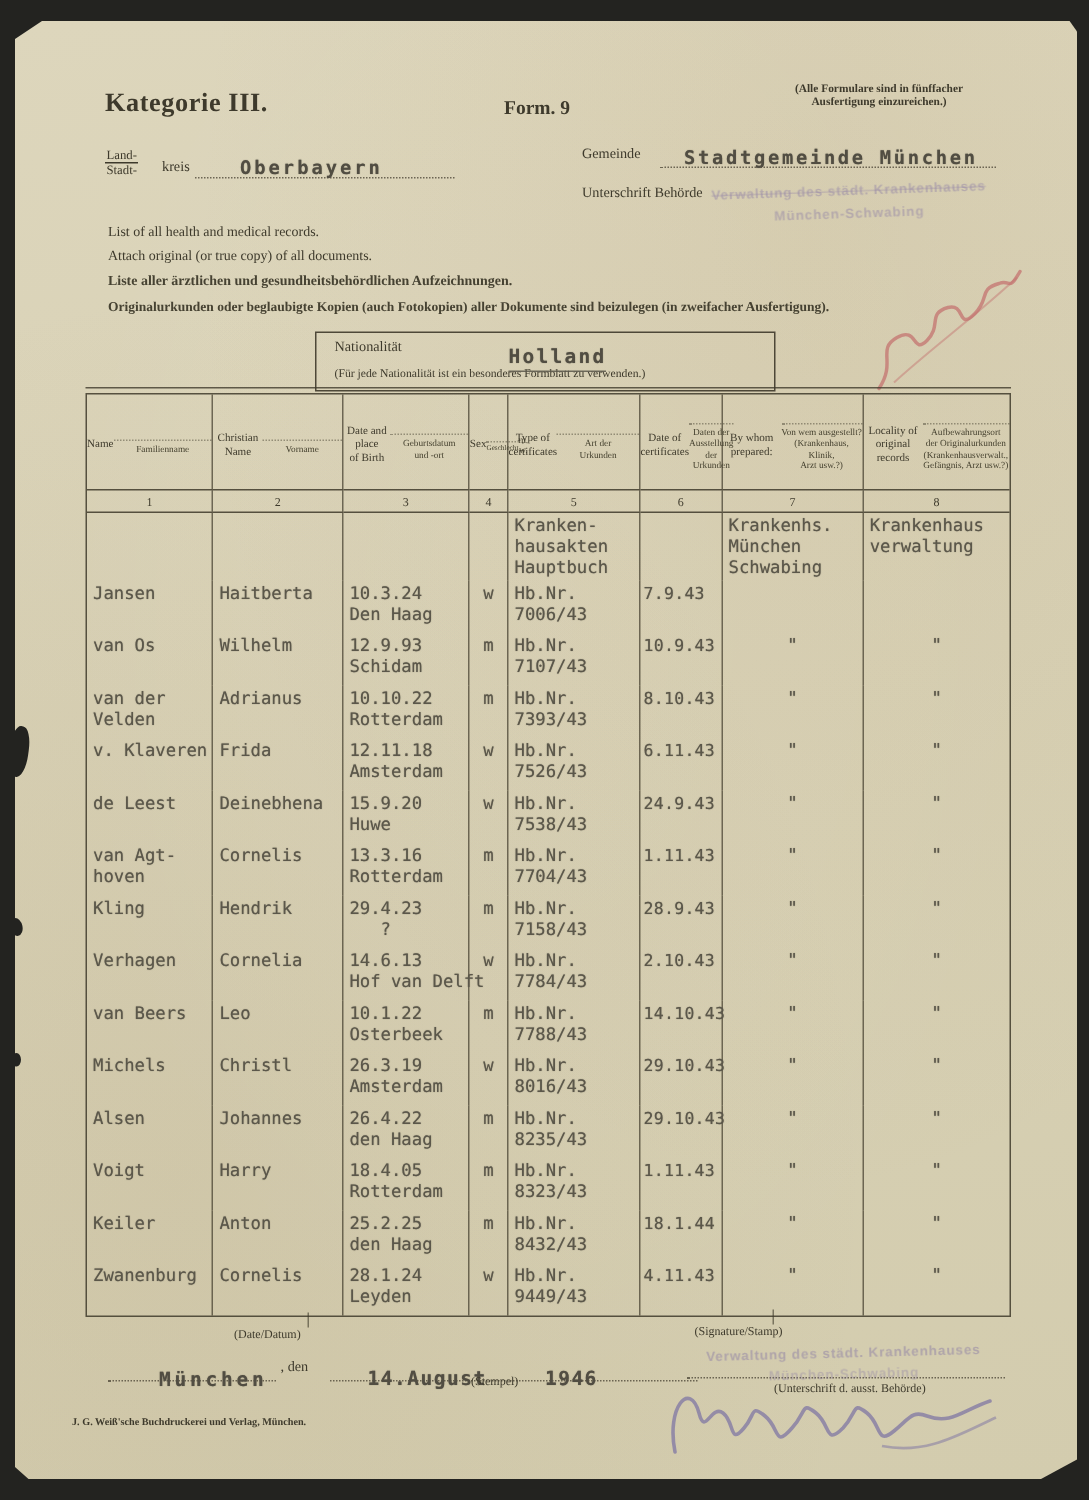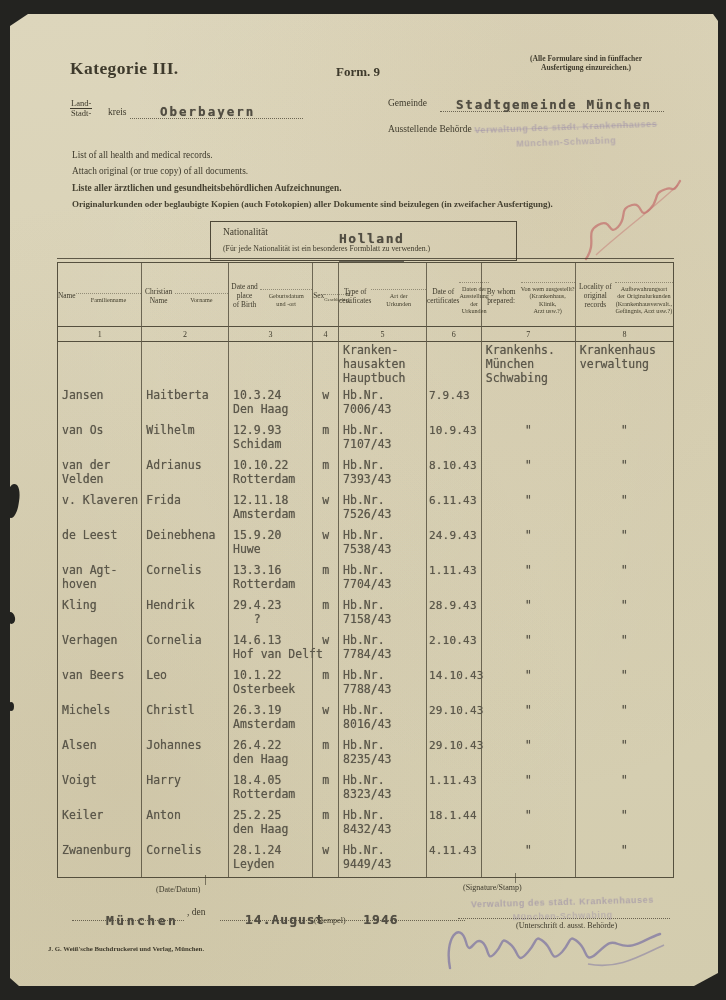--- a/index.html
+++ b/index.html
@@ -59,36 +59,36 @@
     <span style="display:block;border-bottom:1px solid #3e3a2c;padding:0 1px;">Land-</span>
     <span style="display:block;">Stadt-</span>
   </div>
   <div class="p" style="left:98px;top:93px;font-size:9.5px;">kreis</div>
   <div class="dotline" style="left:120px;top:88px;width:173px;height:16px;"></div>
   <div class="tw strong" style="left:150px;top:90px;font-size:12.5px;letter-spacing:2px;">Oberbayern</div>
 
   <div class="p" style="left:378px;top:84px;font-size:9.5px;">Gemeinde</div>
   <div class="dotline" style="left:430px;top:80px;width:224px;height:17px;"></div>
   <div class="tw strong" style="left:446px;top:83px;font-size:12.5px;letter-spacing:1.8px;">Stadtgemeinde München</div>
-  <div class="p" style="left:378px;top:110px;font-size:9.5px;">Ausstellende Behörde</div>
+  <div class="p" style="left:378px;top:110px;font-size:9.5px;">Unterschrift Behörde</div>
 
   <div class="stamp" style="left:442px;top:108px;width:228px;font-size:9px;transform:rotate(-2deg);opacity:.75;">
     <span style="display:block;text-decoration:line-through rgba(126,110,164,.35);">Verwaltung des städt. Krankenhauses</span>
     <span style="display:block;margin-top:5px;">München-Schwabing</span>
   </div>
 
   <div class="p" style="left:62px;top:136px;font-size:9.3px;">List of all health and medical records.</div>
   <div class="p" style="left:62px;top:152px;font-size:9.3px;">Attach original (or true copy) of all documents.</div>
   <div class="p" style="left:62px;top:169px;font-size:9.3px;font-weight:bold;color:#464232;">Liste aller ärztlichen und gesundheitsbehördlichen Aufzeichnungen.</div>
   <div class="p" style="left:62px;top:185px;font-size:9px;font-weight:bold;color:#464232;">Originalurkunden oder beglaubigte Kopien (auch Fotokopien) aller Dokumente sind beizulegen (in zweifacher Ausfertigung).</div>
 
   <div style="position:absolute;left:200px;top:207px;width:305px;height:38px;border:1.4px solid rgba(62,57,42,.9);">
     <div class="p" style="left:12px;top:5px;font-size:9.5px;">Nationalität</div>
     <div class="p" style="left:12px;top:22px;font-size:7.8px;">(Für jede Nationalität ist ein besonderes Formblatt zu verwenden.)</div>
-    <div class="tw strong" style="left:128px;top:9px;font-size:13px;letter-spacing:1.5px;border-bottom:1.2px solid rgba(91,87,74,.85);padding-bottom:15px;">Holland</div>
+    <div class="tw strong" style="left:128px;top:9px;font-size:13px;letter-spacing:1.5px;border-bottom:1.2px solid rgba(91,87,74,.85);padding-bottom:1px;">Holland</div>
   </div>
 
   <svg style="left:558px;top:155px;" width="132" height="96" viewBox="0 0 132 96">
     <path d="M18 90 C30 72 16 64 30 56 C44 48 40 68 50 58 C60 48 50 40 64 36 C76 33 70 52 82 40 C92 30 84 24 98 20 C106 17 104 26 112 12" fill="none" stroke="#c4706e" stroke-width="2.3" stroke-linecap="round" opacity=".72"></path>
     <path d="M28 86 C52 64 82 42 110 16" fill="none" stroke="#c4706e" stroke-width="1.4" opacity=".45"></path>
   </svg>
 
   <div class="tbl" id="tbl">
       <div class="cell hcell">
         <span class="en">Name</span>

